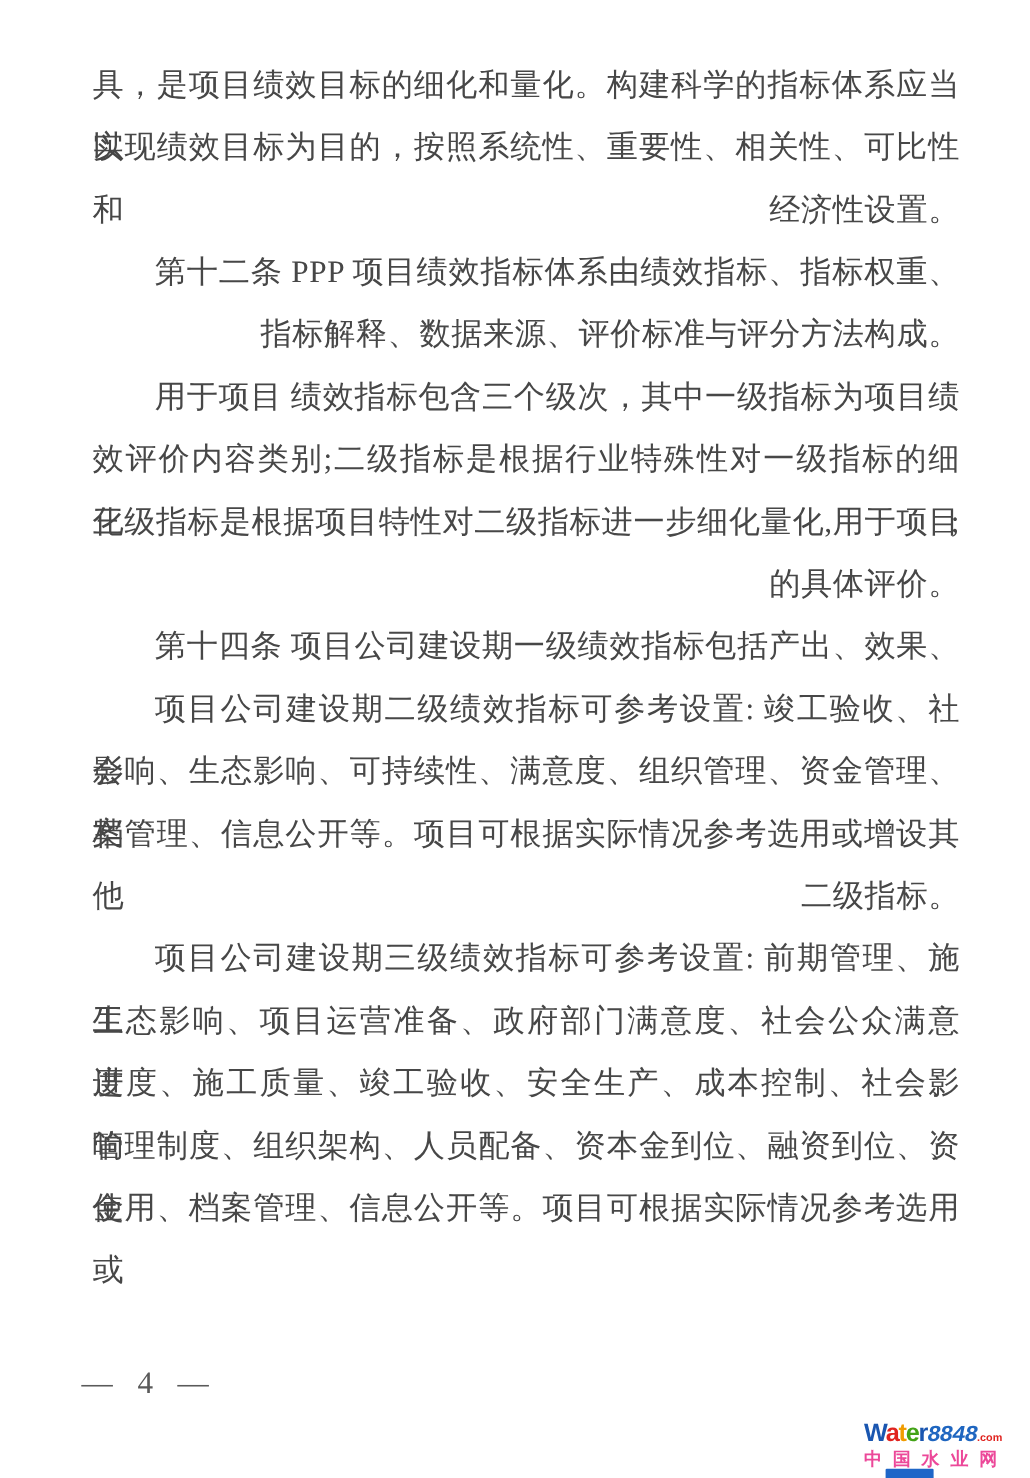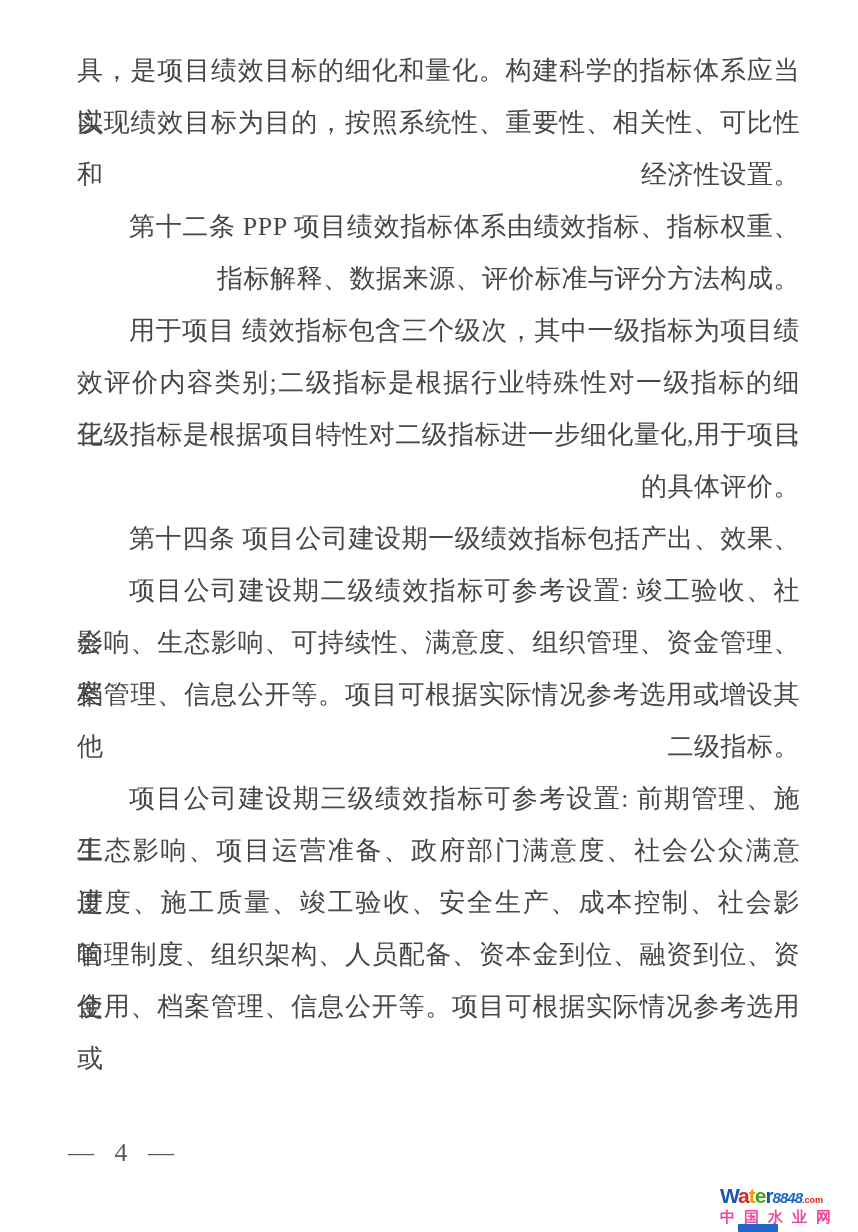--- a/index.html
+++ b/index.html
@@ -55,25 +55,25 @@
   }
   .brand-row {
     white-space: nowrap;
   }
   .brand-word {
     font-weight: bold;
     font-size: 21px;
     letter-spacing: -1px;
   }
   .brand-number {
-    font-size: 15px;
+    font-size: 19px;
     font-style: italic;
     font-weight: bold;
     color: #1f66c0;
-    font-family: Liberation Sans, sans-serif;
+    font-family: Liberation Mono, monospace;
     letter-spacing: -1px;
   }
   .brand-tld {
     font-size: 9px;
     font-weight: bold;
     color: #e0231f;
   }
   .site-name {
     margin-top: 3px;
     font-size: 15px;

